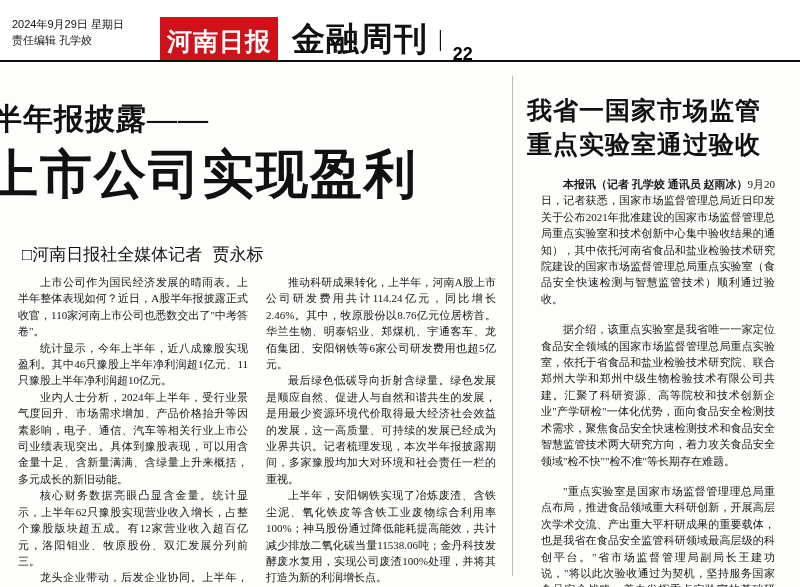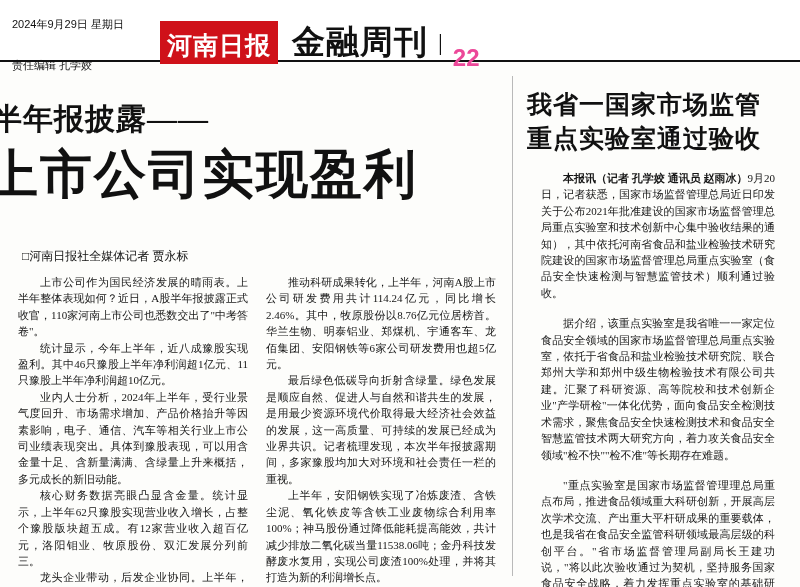--- a/index.html
+++ b/index.html
@@ -36,21 +36,20 @@
     left: 12px;
     top: 16px;
     font-family: "Liberation Sans", sans-serif;
     font-size: 11px;
     line-height: 16px;
     color: #111;
     white-space: nowrap;
   }
   .masthead-date .line2 {
     display: block;
-    margin-top: 25px;
   }
   .brand-block {
     position: absolute;
     left: 160px;
     top: 12px;
     display: flex;
     align-items: center;
   }
   .brand-red {
     background: #cf1119;
@@ -75,22 +74,22 @@
   }
   .brand-sep {
     margin: 0 10px;
     font-size: 24px;
     color: #111;
     font-weight: normal;
   }
   .brand-page {
     font-family: "Liberation Sans", sans-serif;
     font-weight: bold;
-    font-size: 24px;
-    color: #ec4899;
+    font-size: 18px;
+    color: #000000;
     margin-top: 32px;
   }
 
   
   .col-divider {
     position: absolute;
     top: 76px;
     left: 512px;
     width: 1px;
     height: 500px;
@@ -126,22 +125,22 @@
     font-size: 52px;
     line-height: 62px;
     color: #111;
     white-space: nowrap;
     letter-spacing: 2px;
   }
   .byline {
     position: absolute;
     top: 176px;
     left: 22px;
-    font-family: Liberation Sans, sans-serif;
-    font-size: 12px;
+    font-family: Liberation Mono, monospace;
+    font-size: 17px;
     line-height: 16px;
     color: #111;
     white-space: nowrap;
   }
 
   
   .left-body {
     position: absolute;
     top: 202px;
     left: 18px;
@@ -172,21 +171,21 @@
     width: 262px;
     height: 496px;
   }
   .right-head {
     font-family: "Liberation Serif", serif;
     font-weight: bold;
     font-size: 25px;
     line-height: 34px;
     color: #111;
     letter-spacing: 1px;
-    margin: 4px 0 14px 0;
+    margin: 10px 0 14px 0;
   }
   .right-body {
     font-family: "Liberation Serif", serif;
     font-size: 11px;
     line-height: 16.4px;
     color: #161616;
     text-align: justify;
   }
   .right-body p {
     margin: 14px;

